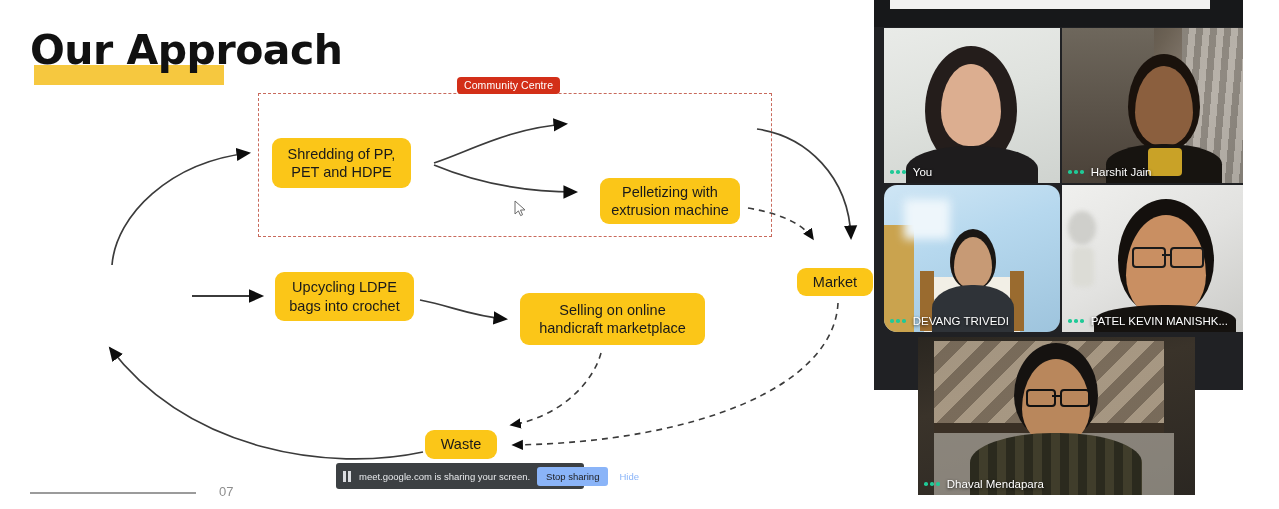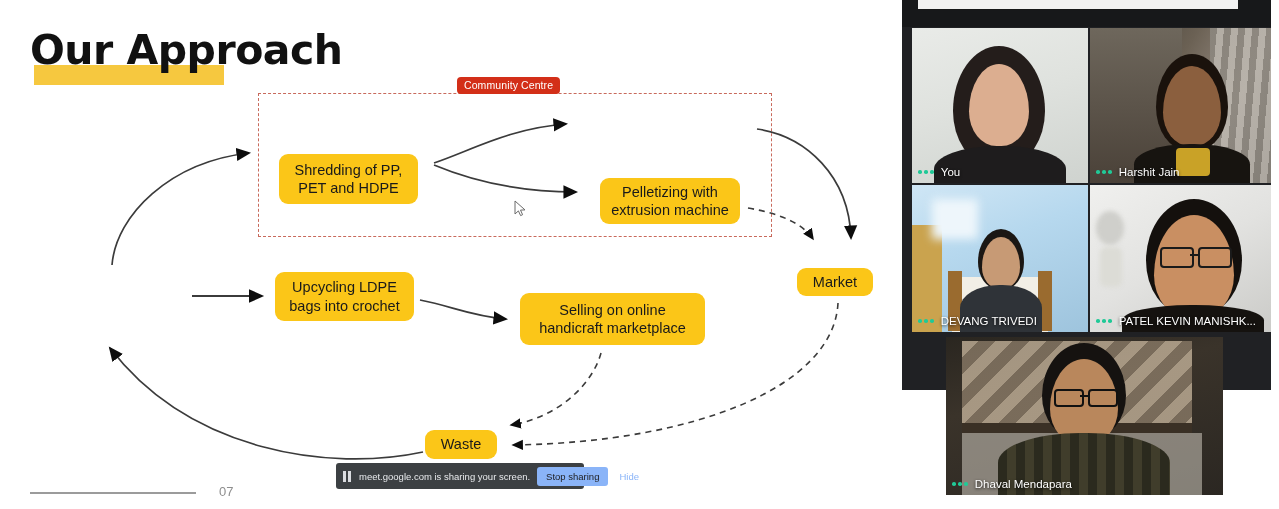--- a/index.html
+++ b/index.html
@@ -17,21 +17,21 @@
 
   .node{position:absolute;background:#fbc618;border-radius:9px;color:#1a1a1a;
         display:flex;align-items:center;justify-content:center;text-align:center;
         font-size:14.5px;line-height:1.25;padding:6px 8px;box-sizing:border-box;}
 
   #cc-box{position:absolute;left:258px;top:93px;width:514px;height:144px;
           border:1.6px dashed #c86a5c;box-sizing:border-box;background:transparent;}
   #cc-label{position:absolute;left:457px;top:77px;background:#d32f18;color:#fff;
             font-size:10.5px;padding:2px 7px 3px 7px;border-radius:4px;letter-spacing:.1px;}
 
-  #n-shred{left:279px;top:138px;width:139px;height:50px;margin-top:16px;}
+  #n-shred{left:272px;top:138px;width:139px;height:50px;}
   #n-inject{left:591px;top:105px;width:158px;height:48px;}
   #n-pellet{left:600px;top:178px;width:140px;height:46px;}
   #n-waste-coll{left:32px;top:272px;width:149px;height:49px;}
   #n-upcycle{left:275px;top:272px;width:139px;height:49px;}
   #n-selling{left:520px;top:293px;width:185px;height:52px;}
   #n-market{left:797px;top:268px;width:76px;height:28px;font-size:14.5px;}
   #n-waste{left:425px;top:430px;width:72px;height:29px;font-size:14.5px;}
 
   #arrows{position:absolute;left:0;top:0;width:910px;height:509px;pointer-events:none;}
 
@@ -45,37 +45,37 @@
             background:#3c4043;border-radius:3px;display:flex;align-items:center;
             padding:0 7px;box-sizing:border-box;gap:7px;}
   #pause-ico{width:9px;height:11px;display:flex;gap:2px;flex:0 0 auto;}
   #pause-ico i{display:block;width:3px;height:11px;background:#dadce0;}
   #share-text{color:#e8eaed;font-size:9.5px;white-space:nowrap;flex:1 1 auto;}
   #stop-btn{background:#8ab4f8;color:#202124;font-size:9.5px;border-radius:3px;
             padding:4px 9px;white-space:nowrap;flex:0 0 auto;}
   #hide-btn{color:#8ab4f8;font-size:9.5px;padding:0 4px;white-space:nowrap;flex:0 0 auto;}
 
   
-  #rail{position:absolute;left:902px;top:0;width:369px;height:390px;background:#202124;}
+  #rail{position:absolute;left:874px;top:0;width:369px;height:390px;background:#202124;}
   #rail-top{position:absolute;left:0;top:0;width:369px;height:27px;background:#17181a;}
   #rail-top-bar{position:absolute;left:16px;top:0px;width:320px;height:9px;background:#f1f1f1;}
 
   .tile{position:absolute;overflow:hidden;background:#2b2c2e;}
   .tile .vid{position:absolute;inset:0;}
   .nametag{position:absolute;left:6px;bottom:5px;display:flex;align-items:center;gap:7px;
            z-index:4;}
   .dots{display:flex;gap:2.5px;}
   .dots i{width:3.6px;height:3.6px;border-radius:50%;background:#20c997;display:block;}
   .nm{color:#ffffff;font-size:11.5px;white-space:nowrap;
       text-shadow:0 1px 3px rgba(0,0,0,.85);}
   .speaking{box-shadow:inset 0 -3px 0 0 #1e8e3e;}
 
   #t-you{left:10px;top:28px;width:176px;height:155px;}
   #t-harshit{left:188px;top:28px;width:181px;height:155px;}
-  #t-devang{left:10px;top:185px;width:176px;height:147px;}
+  #t-devang{left:10px;top:185px;width:176px;height:147px;border-radius:13px;}
   #t-kevin{left:188px;top:185px;width:181px;height:147px;}
   #t-dhaval{left:44px;top:337px;width:277px;height:158px;}
 
   
   .bg-a{background:linear-gradient(165deg,#e9ebe8 0%,#dfe2de 45%,#cfd3cf 100%);}
   .bg-b{background:linear-gradient(120deg,#3a3630 0%,#6b6154 40%,#9c9188 70%,#4a4540 100%);}
   .bg-c{background:linear-gradient(160deg,#cfe6f5 0%,#b6d8ee 40%,#9ec4dd 100%);}
   .bg-d{background:linear-gradient(150deg,#f0f0ee 0%,#e2e2e0 50%,#cbcbc8 100%);}
   .bg-e{background:linear-gradient(165deg,#2a2620 0%,#3a332a 35%,#2b2722 100%);}
 

